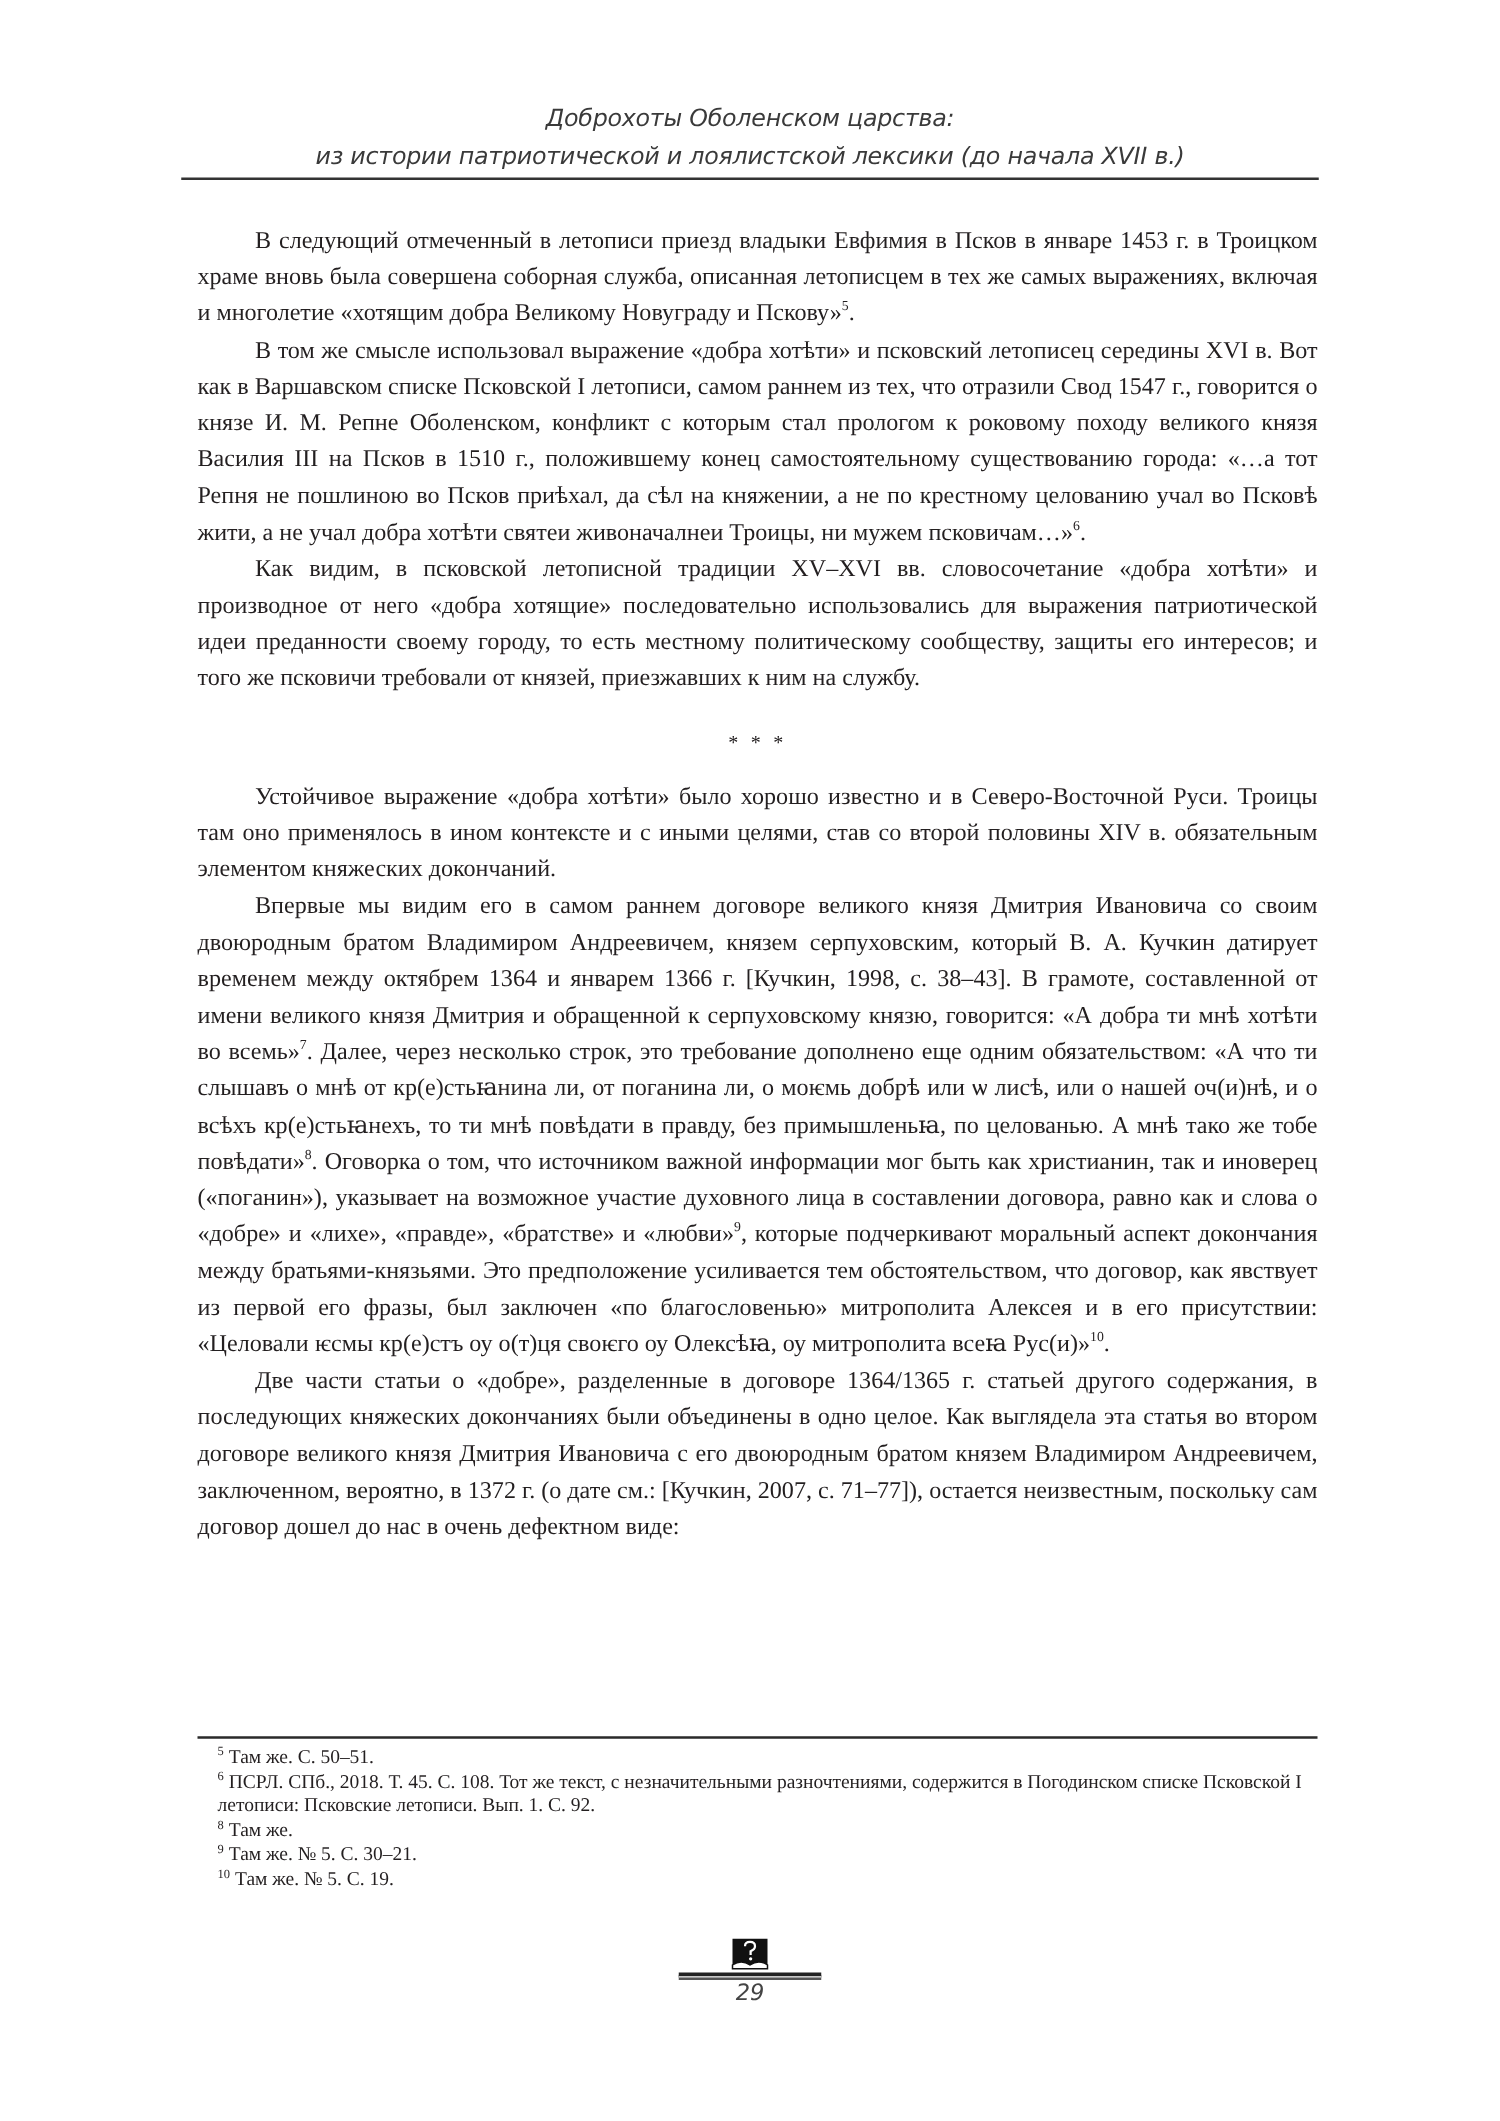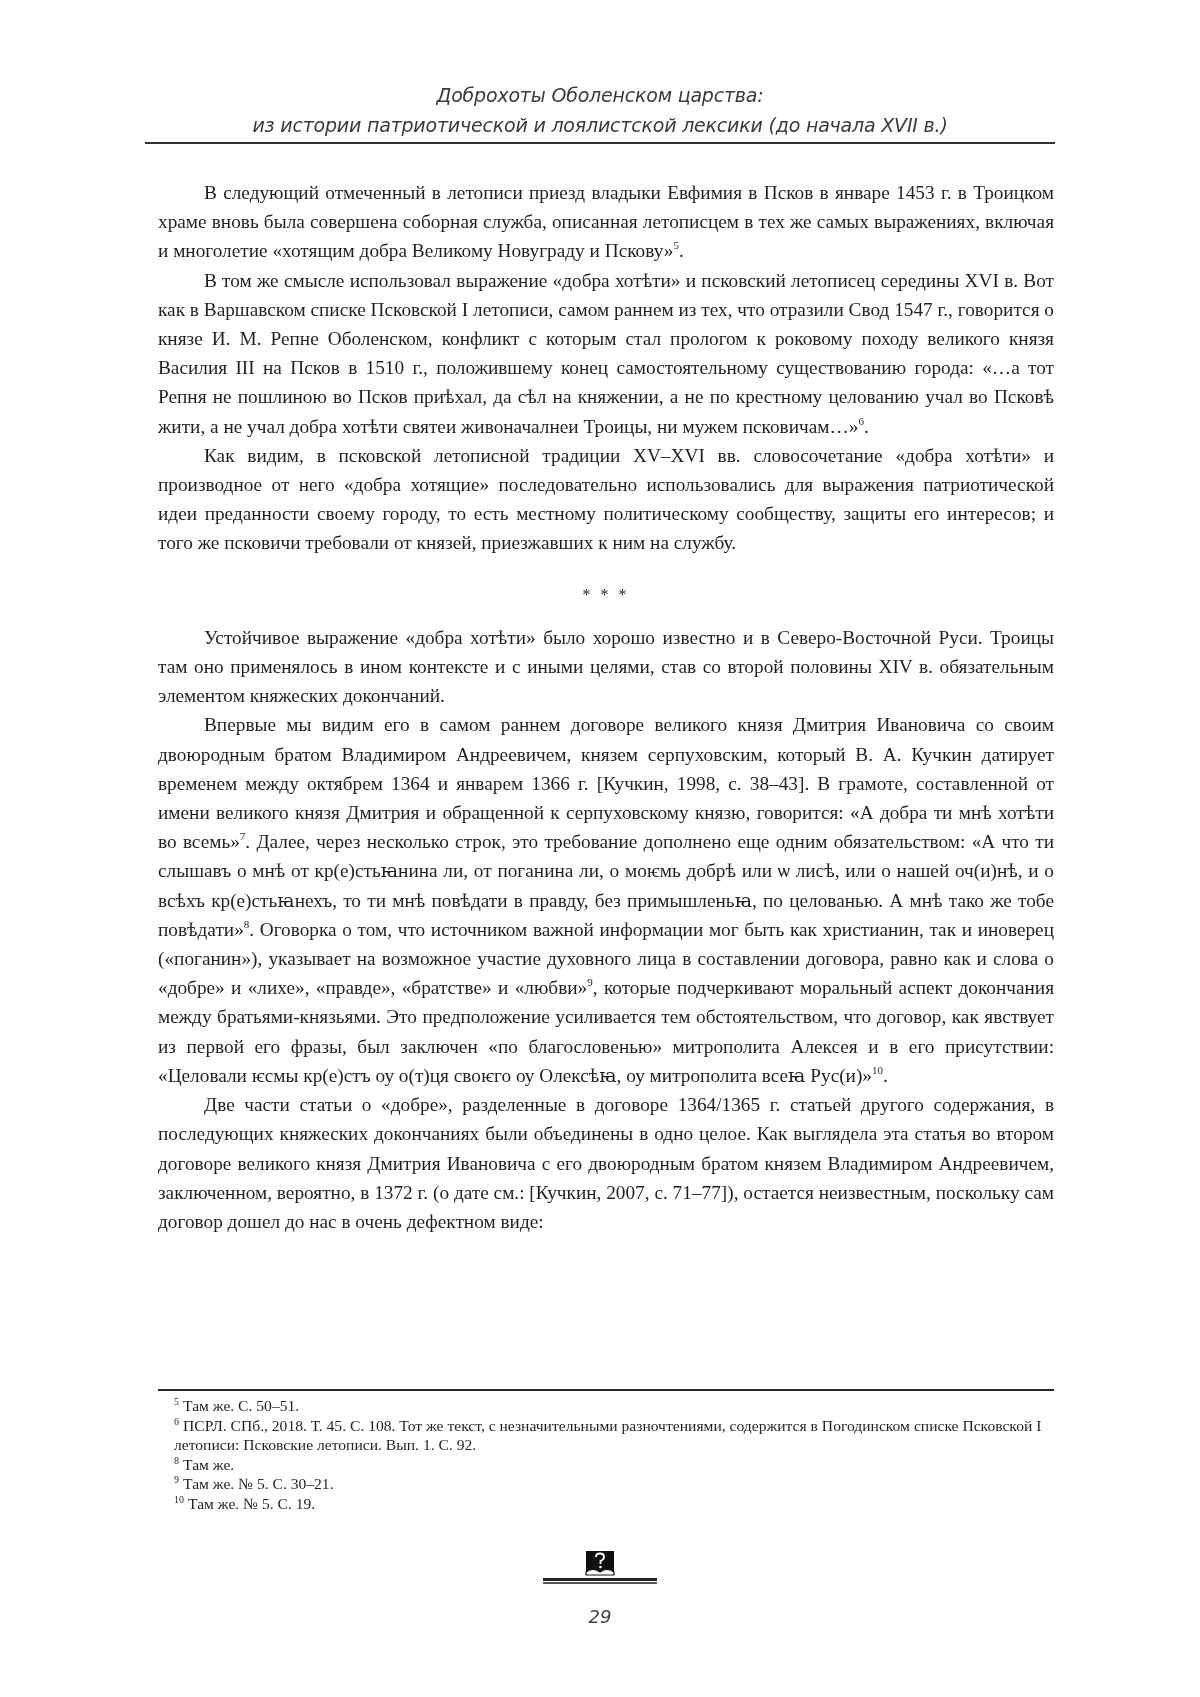--- a/index.html
+++ b/index.html
@@ -85,21 +85,21 @@
   }
   .footer-rule {
     margin: 2px auto 0 auto;
     width: 114px;
     height: 3px;
     background: #222;
     border-bottom: 1px solid #fff;
     box-shadow: 0 2px 0 #555;
   }
   .page-number {
-    margin-top: 24px;
+    margin-top: 2px;
     font-family: "DejaVu Sans", "Liberation Sans", sans-serif;
     font-style: italic;
     font-size: 18px;
     color: #444;
   }
 </style>
 </head>
 <body>
 
 <div class="running-head">

